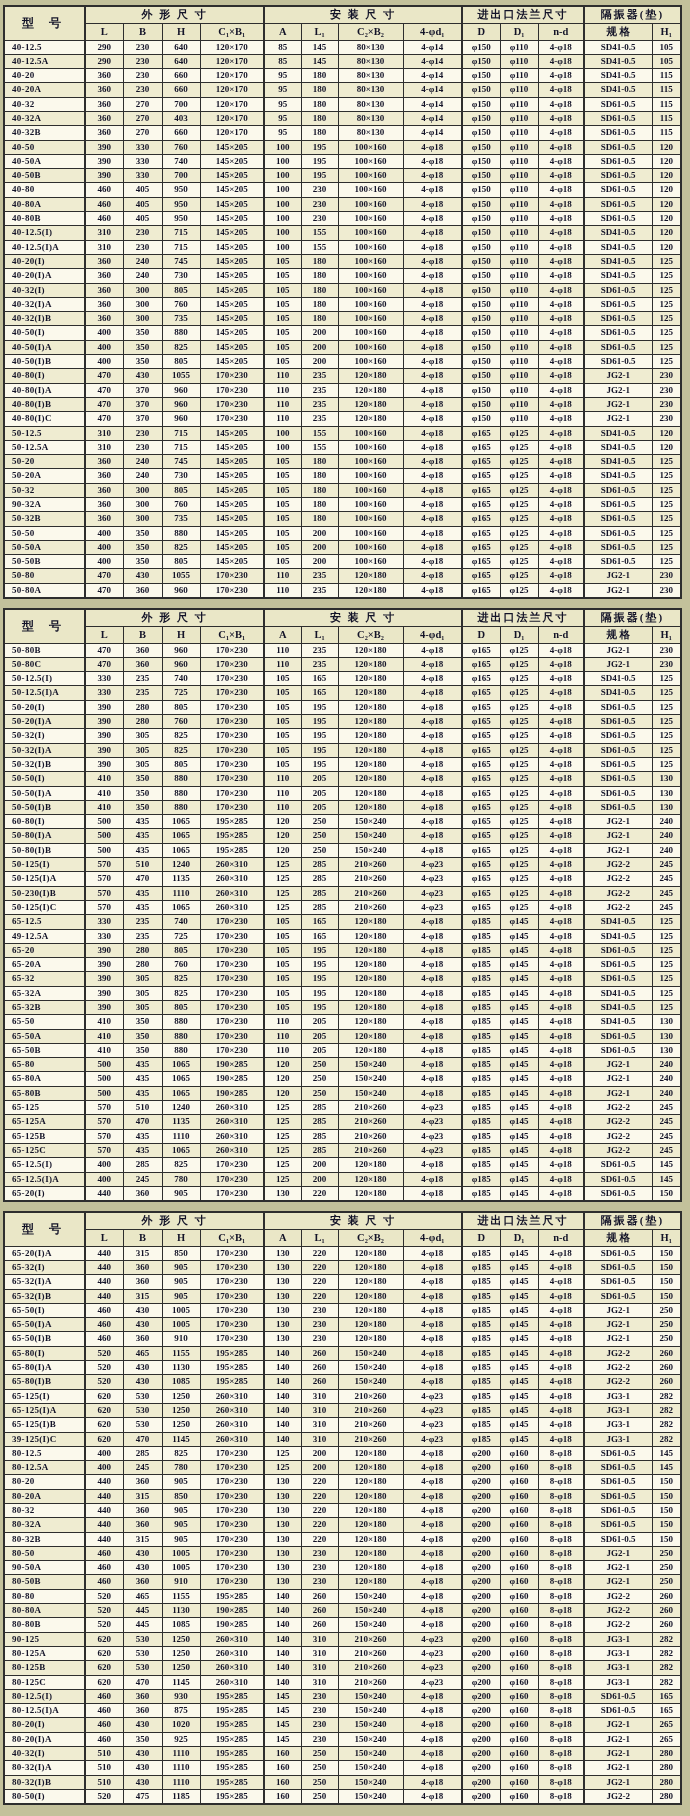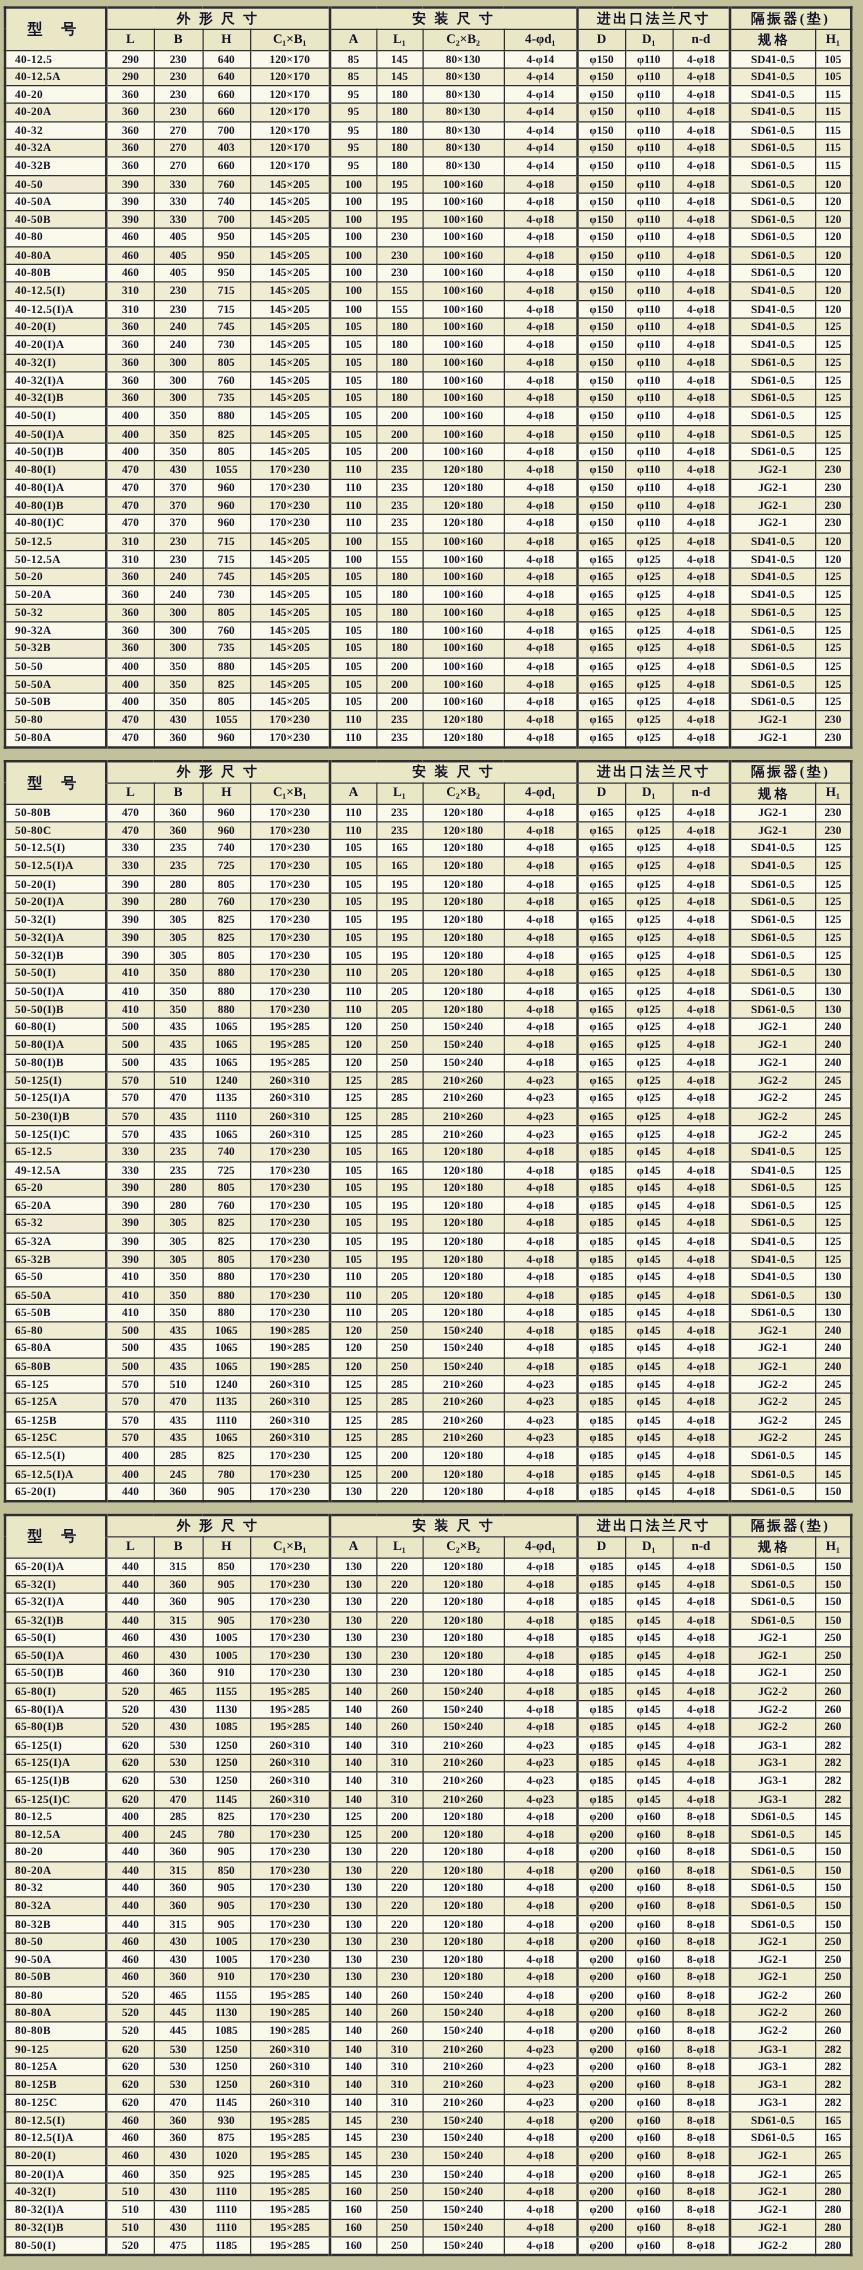--- a/index.html
+++ b/index.html
@@ -1642,21 +1642,21 @@
           <td>310</td>
           <td>210×260</td>
           <td>4-φ23</td>
           <td class="sep">φ185</td>
           <td>φ145</td>
           <td>4-φ18</td>
           <td class="sep">JG3-1</td>
           <td>282</td>
         </tr>
         <tr class="alt">
-          <td class="model">65-125(I)C</td>
+          <td class="model">39-125(I)C</td>
           <td class="sep">620</td>
           <td>470</td>
           <td>1145</td>
           <td>260×310</td>
           <td class="sep">140</td>
           <td>310</td>
           <td>210×260</td>
           <td>4-φ23</td>
           <td class="sep">φ185</td>
           <td>φ145</td>

